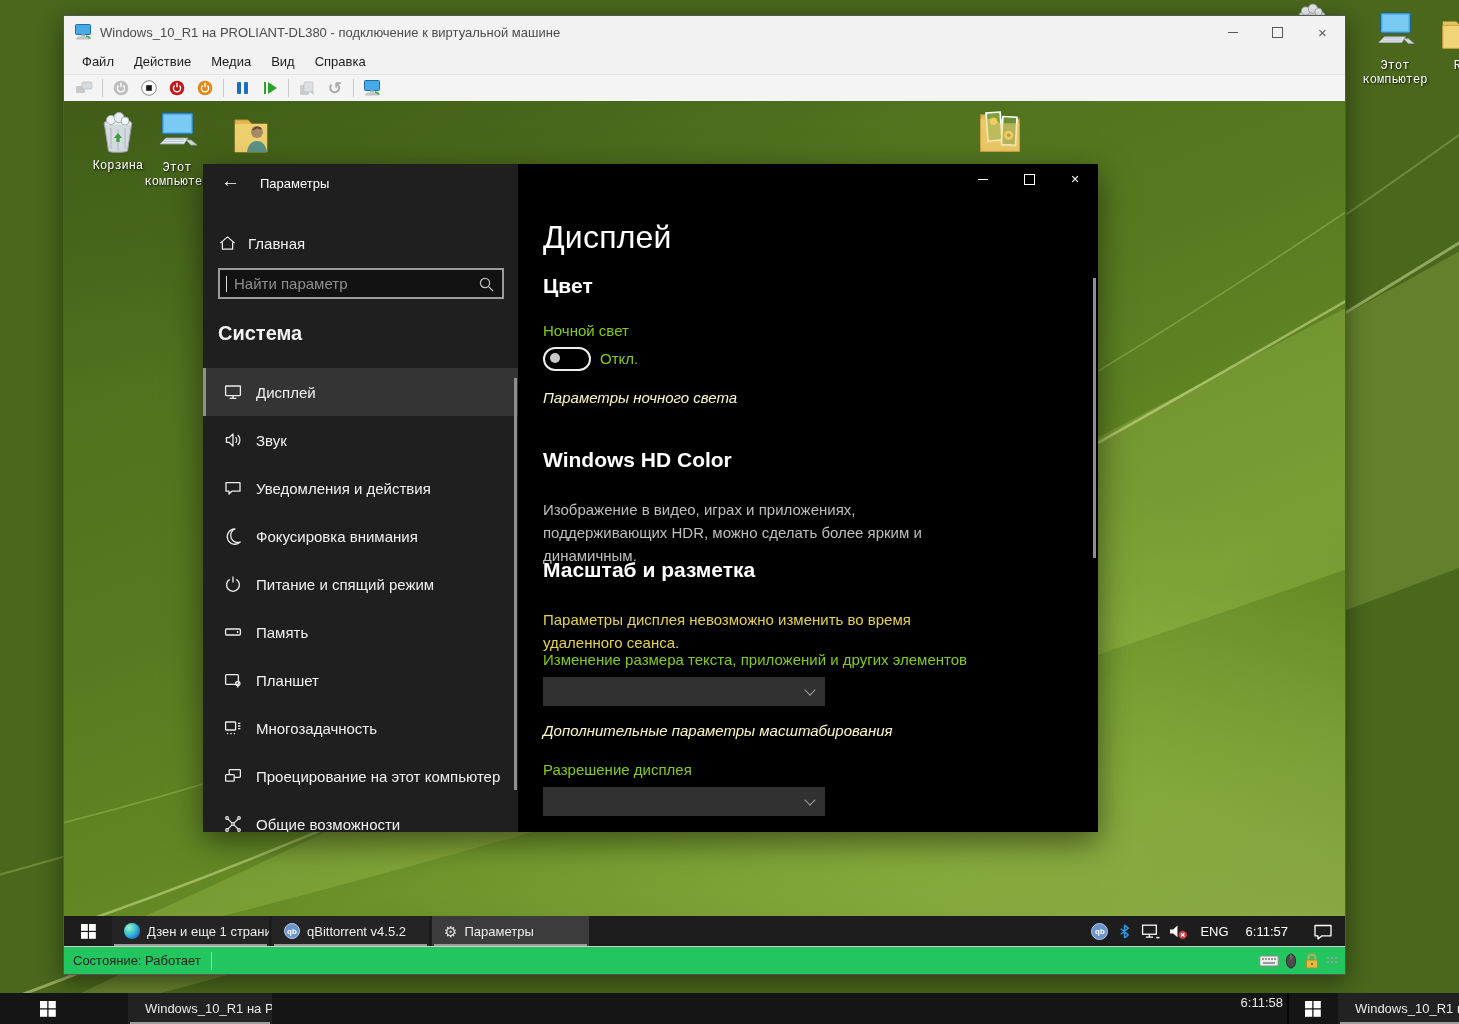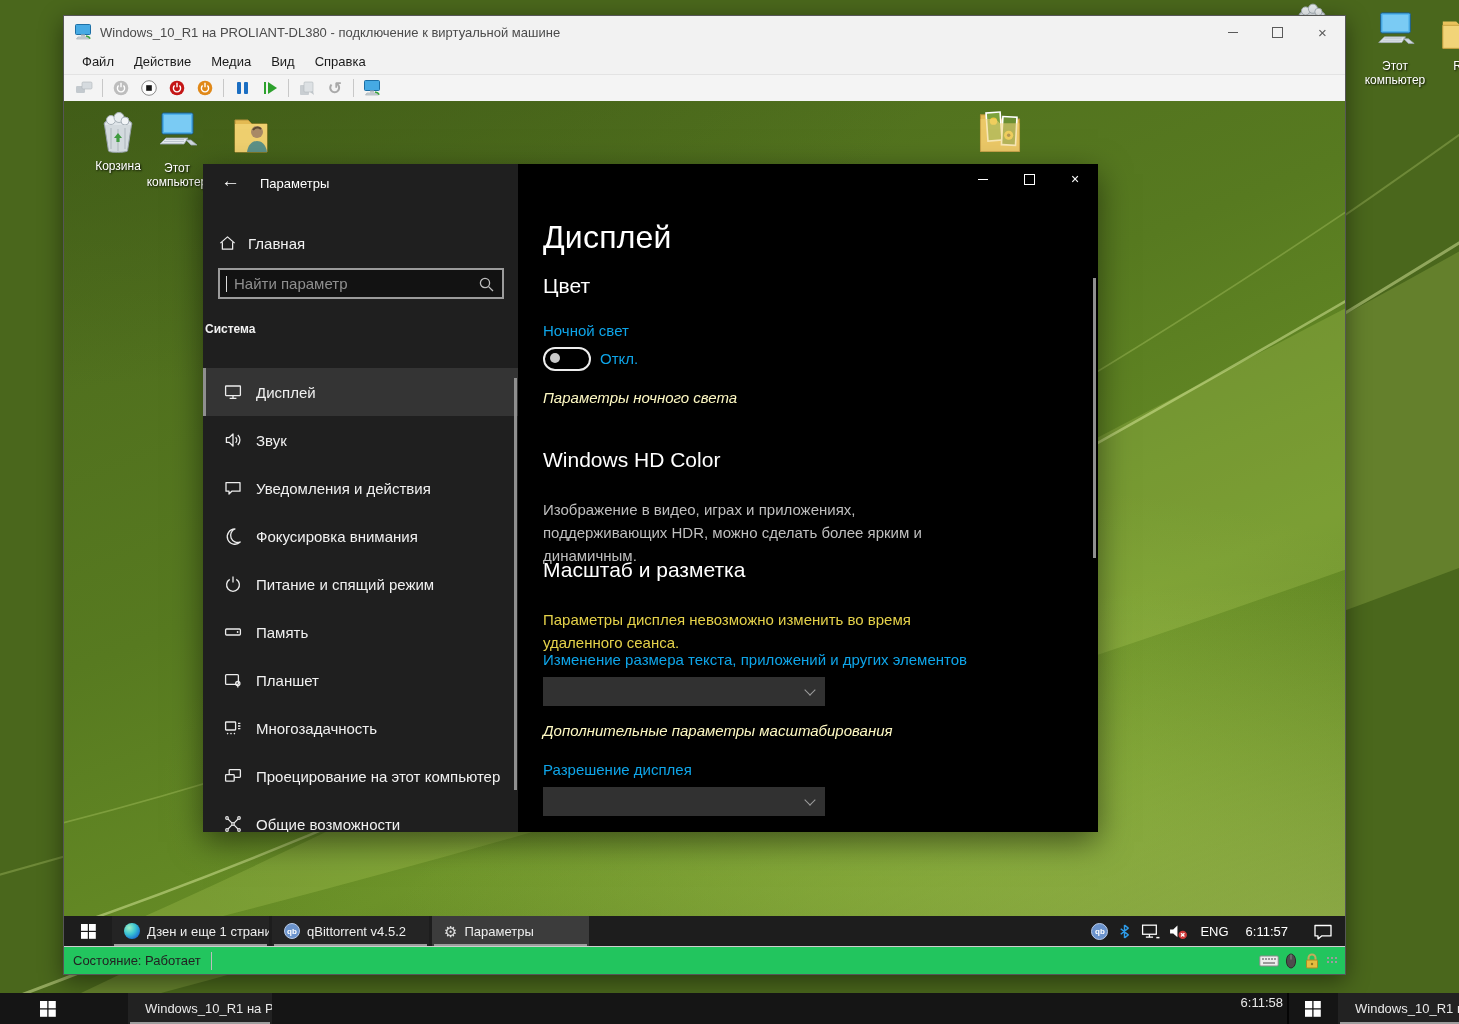--- a/index.html
+++ b/index.html
@@ -9,21 +9,21 @@
   .wallpaper{
     background:
       radial-gradient(120% 70% at 108% 105%, rgba(214,238,122,.50) 0%, rgba(178,212,88,.30) 42%, rgba(0,0,0,0) 70%),
       radial-gradient(95% 60% at 66% 82%, rgba(158,198,70,.42) 0%, rgba(0,0,0,0) 62%),
       radial-gradient(140% 90% at -8% -18%, #3c5715 0%, rgba(0,0,0,0) 58%),
       linear-gradient(158deg,#4a671c 0%,#577a20 42%,#678d26 68%,#486619 100%);
   }
   .swoosh{position:absolute;inset:0;width:100%;height:100%;pointer-events:none;}
   
   .dicon{position:absolute;width:72px;text-align:center;color:#fff;font-size:12px;
-    text-shadow:1px 1px 2px rgba(0,0,0,.85);line-height:14px;cursor:default;}
+    text-shadow:1px 1px 2px rgba(0,0,0,.85);line-height:14px;cursor:default;font-family:Liberation Mono, monospace;}
   .dicon svg{display:block;margin:0 auto 3px;}
   
   #vmwin{position:absolute;left:63px;top:15px;width:1283px;height:960px;background:#f2f2f2;
     border:1px solid #565656;box-sizing:border-box;box-shadow:0 6px 22px rgba(0,0,0,.45);z-index:5;}
   .titlebar{height:32px;display:flex;align-items:center;padding-left:10px;color:#4b4b4b;font-size:13px;gap:8px;}
   .wctrls{position:absolute;top:0;right:0;display:flex;height:32px;}
   .wbtn{width:45px;height:32px;display:flex;align-items:center;justify-content:center;color:#5a5a5a;font-size:15px;}
   .wbtn .mini{width:10px;height:1px;background:#5a5a5a;}
   .wbtn .maxi{width:9px;height:9px;border:1px solid #5a5a5a;}
   .menubar{height:26px;display:flex;align-items:center;padding-left:8px;font-size:13px;color:#1b1b1b;}
@@ -46,33 +46,33 @@
   #scontent{position:absolute;left:315px;top:0;width:580px;height:100%;background:#000;color:#fff;}
   .back{position:absolute;left:18px;top:6px;font-size:19px;color:#fff;}
   .stitle{position:absolute;left:57px;top:12px;font-size:13px;color:#fff;}
   .homerow{position:absolute;left:15px;top:64px;display:flex;align-items:center;gap:11px;font-size:15px;margin-top:6px;}
   .searchbox{position:absolute;left:15px;top:104px;width:286px;height:31px;box-sizing:border-box;
     border:2px solid #9b9b9b;background:#121212;display:flex;align-items:center;}
   .searchbox input{flex:1;background:transparent;border:none;outline:none;color:#e8e8e8;
     font-size:15px;padding:0 4px 0 7px;font-family:inherit;}
   .searchbox input::placeholder{color:#8f8f8f;}
   .caret{width:1px;height:16px;background:#dcdcdc;margin-left:6px;}
-  .secthead{position:absolute;left:2px;top:158px;font-size:12px;font-weight:bold;}
+  .secthead{position:absolute;left:15px;top:158px;font-size:20px;font-weight:bold;}
   .nav{position:absolute;left:0;top:204px;width:100%;}
   .navitem{height:48px;display:flex;align-items:center;gap:13px;padding-left:20px;font-size:15px;color:#f1f1f1;}
   .navitem.sel{background:#343434;box-shadow:inset 3px 0 0 #8f8f8f;}
   .sbar{position:absolute;background:#8f8f8f;width:3px;}
   
   .cctrls{position:absolute;top:0;right:0;display:flex;}
   .cbtn{width:46px;height:30px;display:flex;align-items:center;justify-content:center;color:#fff;font-size:14px;}
   .cbtn .mini{width:10px;height:1px;background:#fff;}
   .cbtn .maxi{width:9px;height:9px;border:1px solid #fff;}
   .h1{position:absolute;left:25px;top:55px;font-size:32px;font-weight:300;letter-spacing:.2px;}
-  .h2{font-size:21px;font-weight:400;position:absolute;left:25px;}
-  .lbl{font-size:15px;position:absolute;left:25px;color:#0ea5e9;}
+  .h2{font-size:21px;font-weight:700;position:absolute;left:25px;}
+  .lbl{font-size:15px;position:absolute;left:25px;color:#84cc16;}
   .dim{color:#fef9c3;font-style:italic;}
   .body{font-size:15px;line-height:23px;position:absolute;left:25px;width:432px;color:#bfbfbf;}
   .warn{color:#e5d24a;}
   .toggle{position:absolute;left:25px;top:183px;width:44px;height:20px;border:2px solid #ededed;border-radius:12px;}
   .knob{position:absolute;left:5px;top:4px;width:10px;height:10px;border-radius:50%;background:#c9c9c9;}
   .dd{position:absolute;left:25px;width:282px;height:29px;background:#313131;}
   .chev{position:absolute;right:11px;top:9px;width:7px;height:7px;border-right:1.6px solid #9c9c9c;
     border-bottom:1.6px solid #9c9c9c;transform:rotate(45deg);}
   
   #vmtb{position:absolute;left:0;right:0;bottom:0;height:30px;background:#1d1d1d;z-index:6;display:flex;align-items:stretch;}

